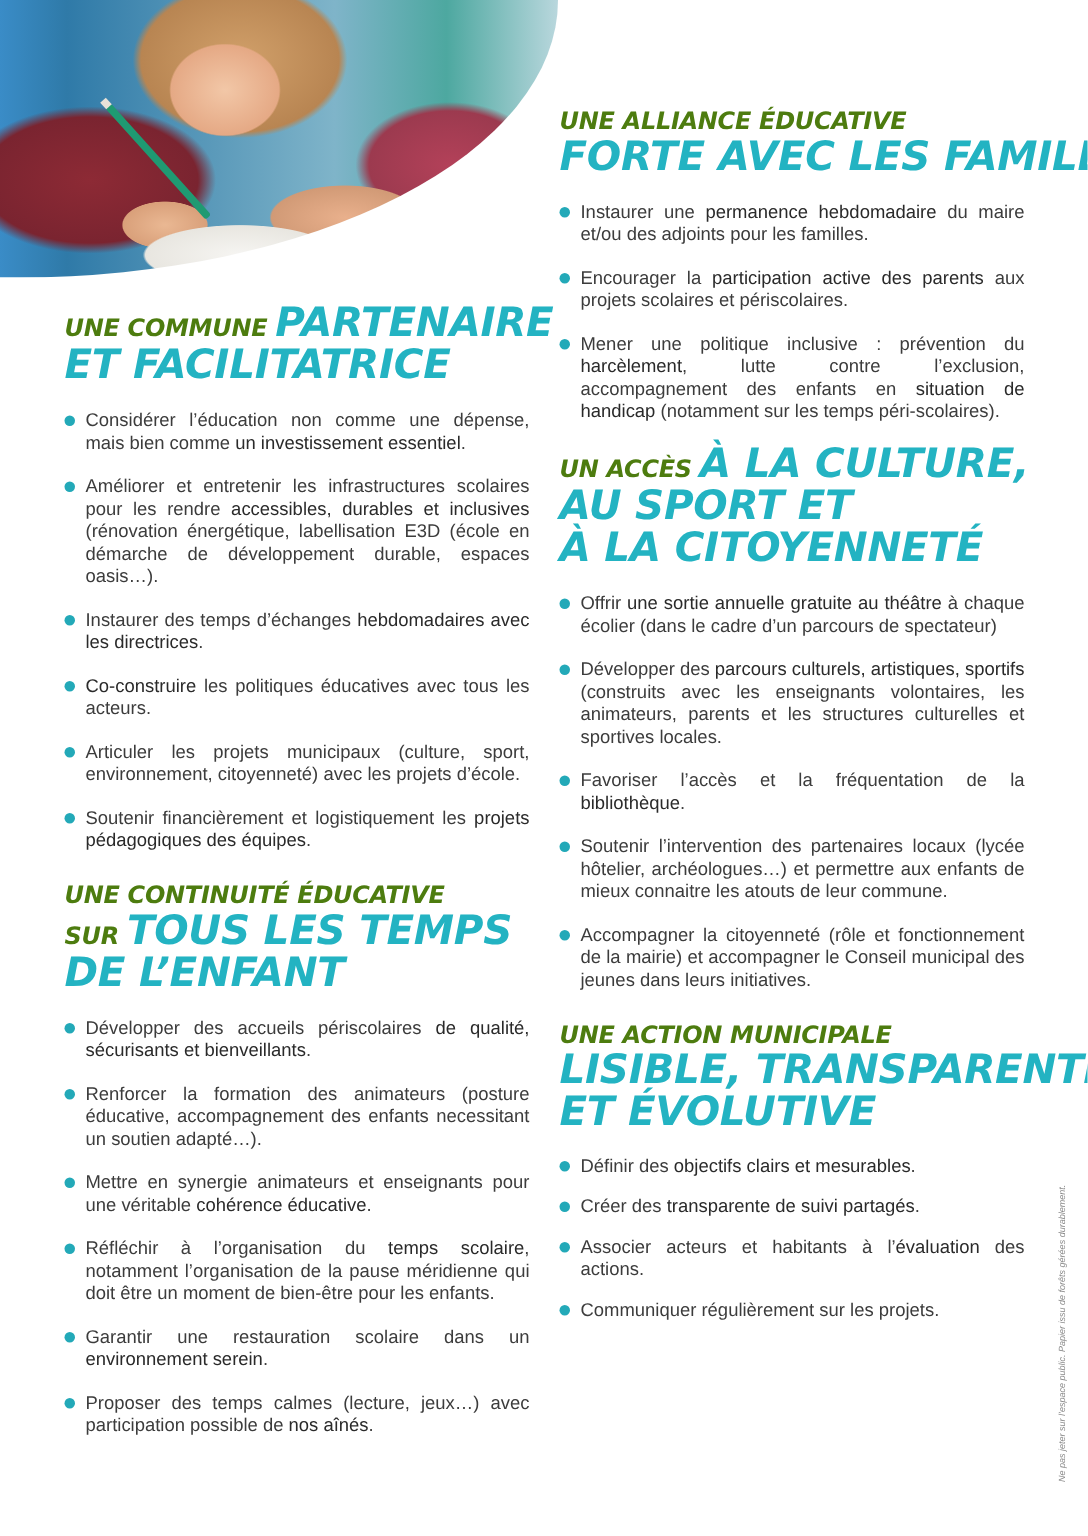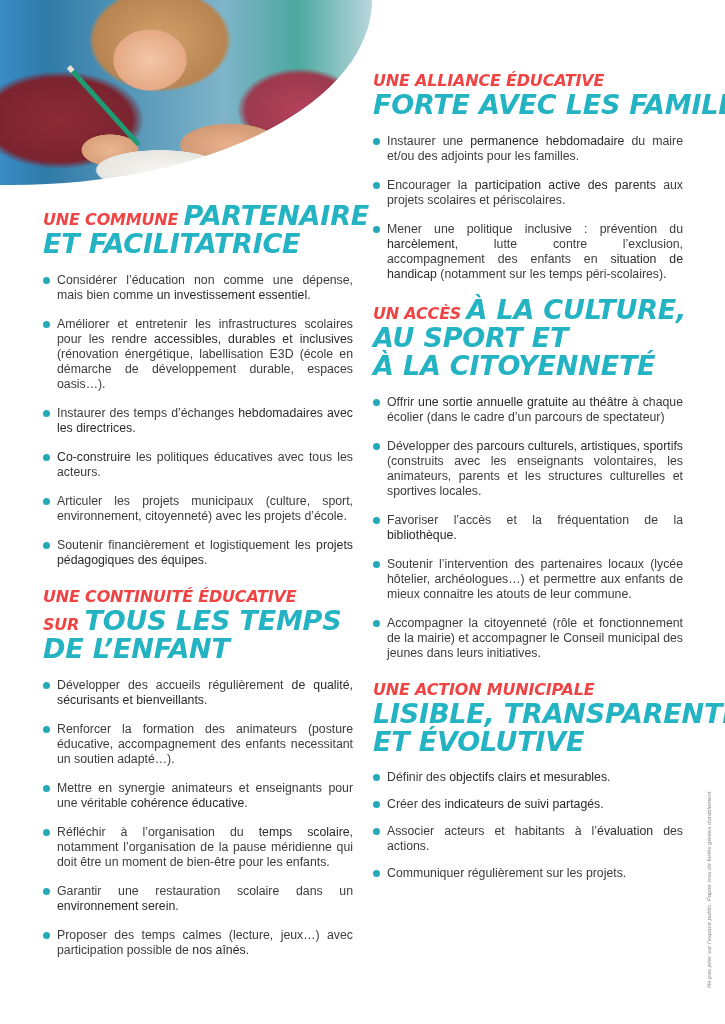--- a/index.html
+++ b/index.html
@@ -32,21 +32,21 @@
     .col { position: absolute; }
     .col-left { left: 43px; top: 202px; width: 310px; }
     .col-right { left: 373px; top: 66px; width: 310px; }
 
     .section { margin-bottom: 14px; }
     .heading {
       font-family: "DejaVu Sans", sans-serif; font-weight: bold; font-style: italic;
       text-transform: uppercase; line-height: 1.05; margin-bottom: 14px;
       letter-spacing: -0.2px;
     }
-    .heading .dark { color: #ef4444; font-size: 16px; }
+    .heading .dark { color: #4d7c0f; font-size: 16px; }
     .heading .accent { color: #23b3c2; font-size: 27px; }
     .heading .line { display: block; white-space: nowrap; }
 
     ul.items { list-style: none; }
     ul.items li {
       position: relative; padding-left: 14px; margin-bottom: 14px;
       font-size: 12.3px; line-height: 1.22; color: #3c3c3c; text-align: justify;
     }
     ul.items li .bullet {
       position: absolute; left: 0; top: 4px; width: 7px; height: 7px; border-radius: 50%;
@@ -83,21 +83,21 @@
         <li><span class="bullet"></span><span>Soutenir financièrement et logistiquement les </span><b>projets pédagogiques des équipes</b><span>.</span></li>
       </ul>
     </div>
   <div class="section">
       <h2 class="heading">
         <span class="line"><span class="dark">Une continuité éducative</span></span>
         <span class="line"><span class="dark">sur </span><span class="accent">tous les temps</span></span>
         <span class="line"><span class="accent">de l’enfant</span></span>
       </h2>
       <ul class="items">
-        <li><span class="bullet"></span><span>Développer des accueils régulièrement </span><b>de qualité, sécurisants et bienveillants</b><span>.</span></li>
+        <li><span class="bullet"></span><span>Développer des accueils périscolaires </span><b>de qualité, sécurisants et bienveillants</b><span>.</span></li>
         <li><span class="bullet"></span><span>Renforcer la formation des animateurs (posture éducative, accompagnement des enfants necessitant un soutien adapté…).</span></li>
         <li><span class="bullet"></span><span>Mettre en synergie animateurs et enseignants pour une véritable </span><b>cohérence éducative</b><span>.</span></li>
         <li><span class="bullet"></span><span>Réfléchir à l’organisation du </span><b>temps scolaire</b><span>, notamment l’organisation de la pause méridienne qui doit être un moment de bien-être pour les enfants.</span></li>
         <li><span class="bullet"></span><span>Garantir une restauration scolaire dans un </span><b>environnement serein</b><span>.</span></li>
         <li><span class="bullet"></span><span>Proposer des temps calmes (lecture, jeux…) avec participation possible de </span><b>nos aînés</b><span>.</span></li>
       </ul>
     </div>
 </div>
 
 <div class="col col-right">
@@ -127,20 +127,20 @@
       </ul>
     </div>
   <div class="section">
       <h2 class="heading">
         <span class="line"><span class="dark">Une action municipale</span></span>
         <span class="line"><span class="accent">lisible, transparente</span></span>
         <span class="line"><span class="accent">et évolutive</span></span>
       </h2>
       <ul class="items compact">
         <li><span class="bullet"></span><span>Définir des </span><b>objectifs clairs et mesurables</b><span>.</span></li>
-        <li><span class="bullet"></span><span>Créer des </span><b>indicateurs de suivi partagés</b><span>.</span></li>
+        <li><span class="bullet"></span><span>Créer des </span><b>transparente de suivi partagés</b><span>.</span></li>
         <li><span class="bullet"></span><span>Associer acteurs et habitants à l’</span><b>évaluation</b><span> des actions.</span></li>
         <li><span class="bullet"></span><span>Communiquer régulièrement sur les projets.</span></li>
       </ul>
     </div>
 </div>
 
 <div class="side-note">Ne pas jeter sur l’espace public. Papier issu de forêts gérées durablement.</div>
 
 </body></html>

